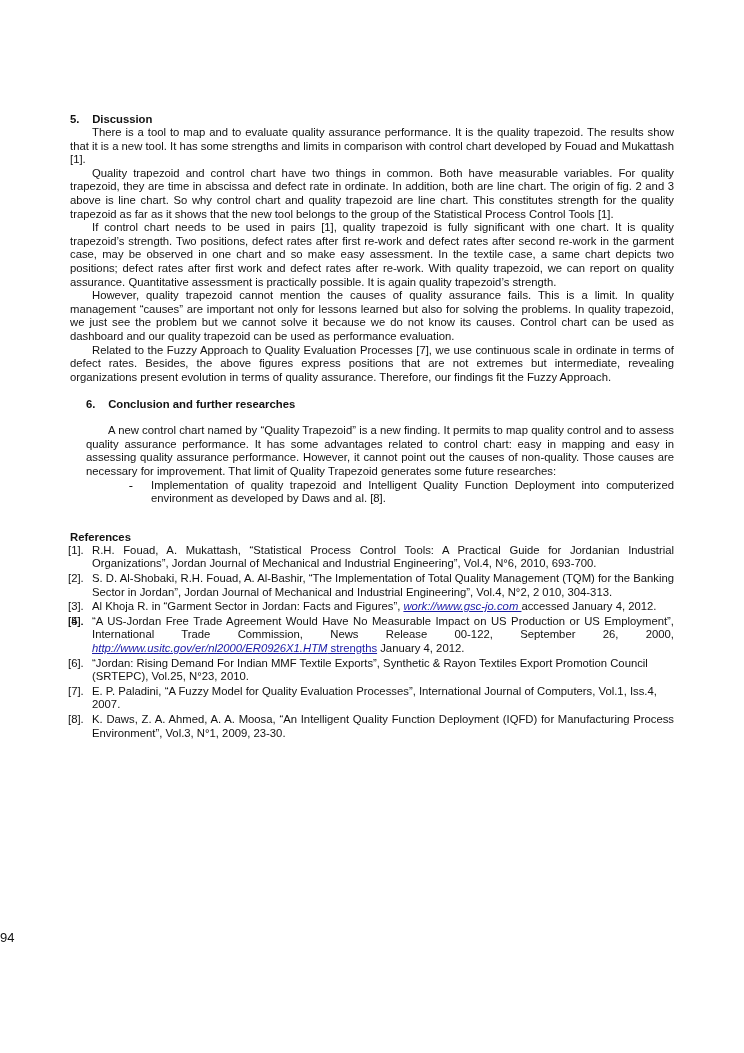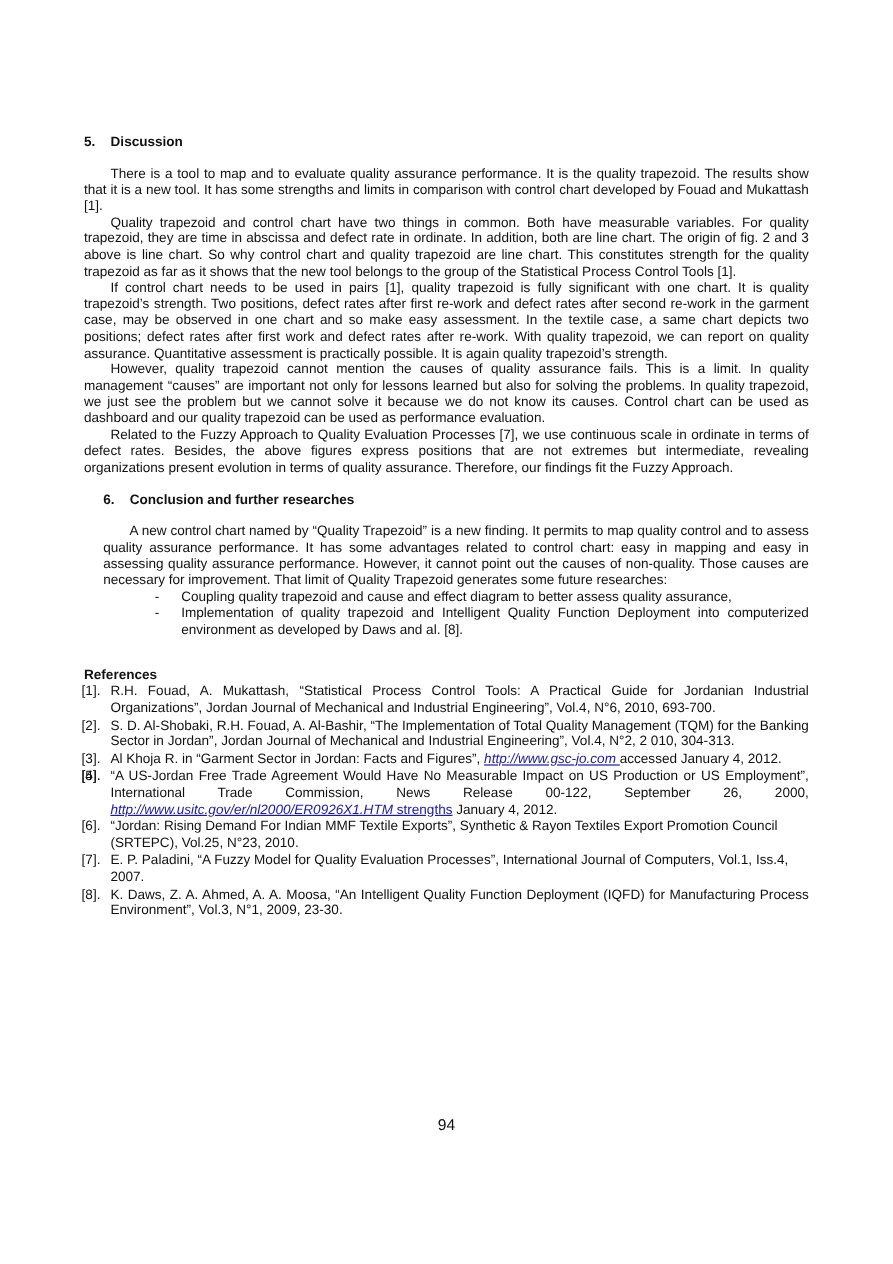--- a/index.html
+++ b/index.html
@@ -2,61 +2,61 @@
 <html><head>
 <meta charset="utf-8">
 <style>
   html, body { margin: 0; padding: 0; background: #ffffff; }
   body { width: 744px; height: 1053px; position: relative; overflow: hidden;
          font-family: "Liberation Sans", sans-serif; color: #111; }
   .page { position: absolute; left: 70px; top: 112px; width: 604px; font-size: 11.3px; line-height: 13.6px; }
   h2 { font-size: 11.3px; font-weight: bold; margin: 0; line-height: 14px; }
   h2 .num { display: inline-block; width: 19px; }
   p { margin: 0; text-align: justify; text-indent: 22px; }
-  .sec1-h { margin-bottom: 13px; }
+  .sec1-h { }
   .sec2 { margin-top: 13px; margin-left: 16px; }
   .sec2-h { margin-bottom: 13px; }
   ul.bul { list-style: none; margin: 0; padding: 0 0 0 43px; }
   ul.bul li { position: relative; padding-left: 22px; text-align: justify; }
   ul.bul li .dash { position: absolute; left: 0; top: 0; }
   .refs { margin-top: 24px; }
   .refs-h { font-weight: bold; margin: 0; line-height: 14px; }
   ol.reflist { list-style: none; margin: 0; padding: 0; }
   ol.reflist li { position: relative; padding-left: 22px; text-align: justify; margin-bottom: 1px; }
   ol.reflist li .rnum { position: absolute; left: -2px; top: 0; }
   a.link { color: #1a1aa6; font-style: italic; text-decoration: underline; }
   a.link2 { color: #1a1aa6; text-decoration: underline; }
-  .pageno { position: absolute; left: 0; width: 744px; top: 930px; text-align: center; font-size: 13px; }
+  .pageno { position: absolute; left: 0; width: 744px; top: 930px; text-align: left; font-size: 13px; }
 </style>
 </head>
 <body>
 
 <div class="page">
   <h2 class="sec1-h"><span class="num">5.</span> <span>Discussion</span></h2>
   <p>There is a tool to map and to evaluate quality assurance performance. It is the quality trapezoid. The results show that it is a new tool. It has some strengths and limits in comparison with control chart developed by Fouad and Mukattash [1].</p>
   <p>Quality trapezoid and control chart have two things in common. Both have measurable variables. For quality trapezoid, they are time in abscissa and defect rate in ordinate. In addition, both are line chart. The origin of fig. 2 and 3 above is line chart. So why control chart and quality trapezoid are line chart. This constitutes strength for the quality trapezoid as far as it shows that the new tool belongs to the group of the Statistical Process Control Tools [1].</p>
   <p>If control chart needs to be used in pairs [1], quality trapezoid is fully significant with one chart. It is quality trapezoid’s strength. Two positions, defect rates after first re-work and defect rates after second re-work in the garment case, may be observed in one chart and so make easy assessment. In the textile case, a same chart depicts two positions; defect rates after first work and defect rates after re-work. With quality trapezoid, we can report on quality assurance. Quantitative assessment is practically possible. It is again quality trapezoid’s strength.</p>
   <p>However, quality trapezoid cannot mention the causes of quality assurance fails. This is a limit. In quality management “causes” are important not only for lessons learned but also for solving the problems. In quality trapezoid, we just see the problem but we cannot solve it because we do not know its causes. Control chart can be used as dashboard and our quality trapezoid can be used as performance evaluation.</p>
   <p>Related to the Fuzzy Approach to Quality Evaluation Processes [7], we use continuous scale in ordinate in terms of defect rates. Besides, the above figures express positions that are not extremes but intermediate, revealing organizations present evolution in terms of quality assurance. Therefore, our findings fit the Fuzzy Approach.</p>
 
   <div class="sec2">
     <h2 class="sec2-h"><span class="num">6.</span> <span>Conclusion and further researches</span></h2>
     <p>A new control chart named by “Quality Trapezoid” is a new finding. It permits to map quality control and to assess quality assurance performance. It has some advantages related to control chart: easy in mapping and easy in assessing quality assurance performance. However, it cannot point out the causes of non-quality. Those causes are necessary for improvement. That limit of Quality Trapezoid generates some future researches:</p>
     <ul class="bul">
-      <li><span class="dash">-</span><span>Coupling quality trapezoid and cause and effect diagram to better assess quality assurance,</span></li>
+      <li><span class="dash">-</span></li>
       <li><span class="dash">-</span><span>Implementation of quality trapezoid and Intelligent Quality Function Deployment into computerized environment as developed by Daws and al. [8].</span></li>
     </ul>
   </div>
 
   <div class="refs">
     <div class="refs-h">References</div>
     <ol class="reflist">
       <li><span class="rnum">[1].</span><span>R.H. Fouad, A. Mukattash, “Statistical Process Control Tools: A Practical Guide for Jordanian Industrial Organizations”, Jordan Journal of Mechanical and Industrial Engineering”, Vol.4, N°6, 2010, 693-700.</span></li>
       <li><span class="rnum">[2].</span><span>S. D. Al-Shobaki, R.H. Fouad, A. Al-Bashir, “The Implementation of Total Quality Management (TQM) for the Banking Sector in Jordan”, Jordan Journal of Mechanical and Industrial Engineering”, Vol.4, N°2, 2 010, 304-313.</span></li>
-      <li style="text-align:left"><span class="rnum">[3].</span><span>Al Khoja R. in “Garment Sector in Jordan: Facts and Figures”, </span><a class="link">http://www.gsc-jo.com </a><span>accessed January 4, 2012.</span></li>
+      <li style="text-align:left"><span class="rnum">[3].</span><span>Al Khoja R. in “Garment Sector in Jordan: Facts and Figures”, </span><a class="link">work://www.gsc-jo.com </a><span>accessed January 4, 2012.</span></li>
       <li><span class="rnum">[4].</span></li>
       <li><span class="rnum">[5].</span><span>“A US-Jordan Free Trade Agreement Would Have No Measurable Impact on US Production or US Employment”, International Trade Commission, News Release 00-122, September 26, 2000, </span><a class="link">http://www.usitc.gov/er/nl2000/ER0926X1.HTM</a><a class="link2"> strengths</a><span> January 4, 2012.</span></li>
       <li style="text-align:left"><span class="rnum">[6].</span><span>“Jordan: Rising Demand For Indian MMF Textile Exports”, Synthetic &amp; Rayon Textiles Export Promotion Council (SRTEPC), Vol.25, N°23, 2010.</span></li>
       <li style="text-align:left"><span class="rnum">[7].</span><span>E. P. Paladini, “A Fuzzy Model for Quality Evaluation Processes”, International Journal of Computers, Vol.1, Iss.4, 2007.</span></li>
       <li><span class="rnum">[8].</span><span>K. Daws, Z. A. Ahmed, A. A. Moosa, “An Intelligent Quality Function Deployment (IQFD) for Manufacturing Process Environment”, Vol.3, N°1, 2009, 23-30.</span></li>
     </ol>
   </div>
 </div>
 
 <div class="pageno">94</div>

